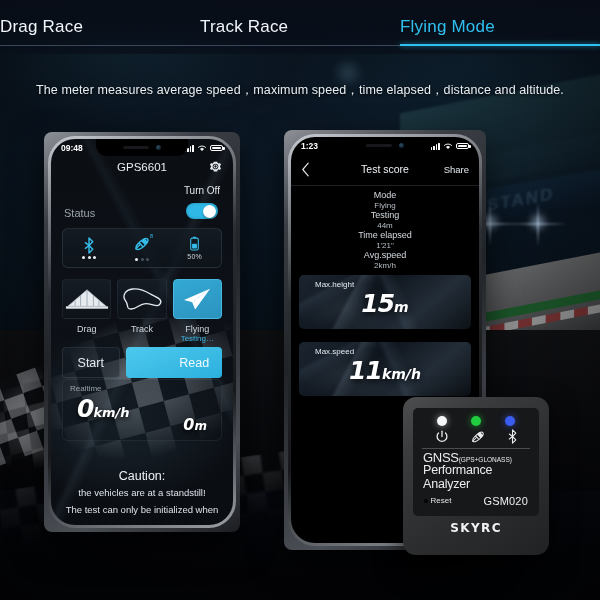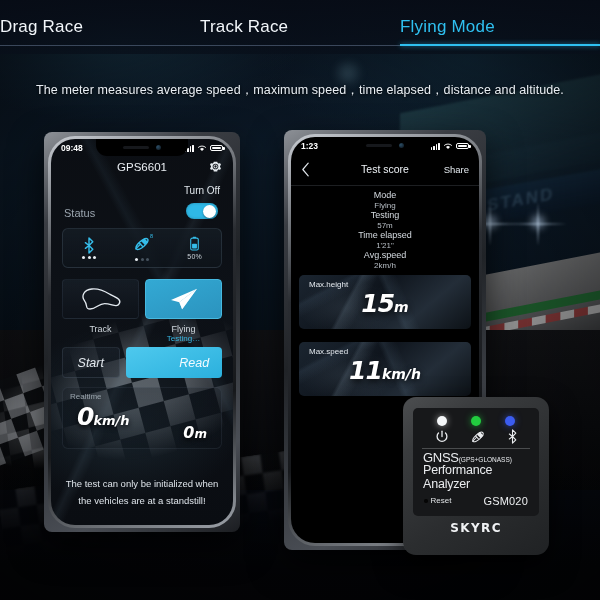--- a/index.html
+++ b/index.html
@@ -229,28 +229,28 @@
     background:linear-gradient(180deg,rgba(25,33,42,.7),rgba(14,19,26,.65));
     border:1px solid rgba(95,115,135,.16);
   }
   .mode.sel .box { background:linear-gradient(160deg,#33a9d4,#2b93be); border-color:#46b9e0; }
   .mode .cap { font-size:9px; color:#cfd6dc; margin-top:5px; }
   .mode .sub { font-size:8px; color:#38b6e2; }
 
   .btnrow { display:flex; gap:6px; margin-top:4px; }
   .btn {
     flex:1; height:31px; border-radius:4px; display:flex; align-items:center; justify-content:center;
-    font-size:12.5px; cursor:pointer;font-style:italic;
+    font-size:12.5px; cursor:pointer;
   }
   .btn.ghost { color:#e3e9ee; background:linear-gradient(180deg,rgba(32,40,50,.42),rgba(18,24,32,.38));
                border:1px solid rgba(120,140,160,.18); }
   .btn.primary { color:#f2fbff; background:linear-gradient(160deg,#4ec9ee,#2bb0dd);padding-left:41px; }
 
   .realtime {
-    margin-top:9px; height:62px; border-radius:6px; position:relative;
+    margin-top:1px; height:62px; border-radius:6px; position:relative;
     border:1px solid rgba(110,130,150,.14);
     background:linear-gradient(180deg,rgba(16,22,30,.28),rgba(10,14,20,.2));
   }
   .realtime .rt-lbl { position:absolute; left:7px; top:4px; font-size:8px; color:#97a1aa; }
   .speed-big {
     position:absolute; left:14px; top:14px; color:#fff;
     font-family:"DejaVu Sans", sans-serif; font-style:italic; font-weight:bold;
     text-shadow:0 2px 5px rgba(0,0,0,.85);
   }
   .speed-big .n { font-size:25px; letter-spacing:-1px; }
@@ -289,21 +289,21 @@
     background:linear-gradient(140deg,#1b2530 0%,#0f151d 40%,#232d38 70%,#0c1116 100%);
   }
   .metric .shards {
     position:absolute; inset:0;
     background:
       linear-gradient(118deg,transparent 30%,rgba(150,175,195,.16) 32%,transparent 40%),
       linear-gradient(66deg,transparent 52%,rgba(120,150,175,.13) 55%,transparent 62%),
       linear-gradient(152deg,transparent 18%,rgba(90,115,140,.14) 21%,transparent 30%),
       radial-gradient(ellipse 70px 40px at 28% 62%, rgba(160,185,205,.12), transparent 70%);
   }
-  .metric .mlbl { position:absolute; left:10px; top:5px; font-size:8px; color:#e4e9ee; z-index:2; }
+  .metric .mlbl { position:absolute; left:16px; top:5px; font-size:8px; color:#e4e9ee; z-index:2; }
   .metric .mval {
     position:absolute; left:0; right:0; top:50%; transform:translateY(-45%);
     text-align:center; color:#fff; font-family:"DejaVu Sans", sans-serif;
     font-style:italic; font-weight:bold; z-index:2;
     text-shadow:0 2px 6px rgba(0,0,0,.8);
   }
   .metric .mval .n { font-size:25px; letter-spacing:-1px; }
   .metric .mval .u { font-size:14px; }
 
   
@@ -465,20 +465,31 @@
             <rect x="0.8" y="2" width="8.4" height="13.2" rx="1.6" fill="none" stroke="#35bdea" stroke-width="1.2"></rect>
             <rect x="2.3" y="8.4" width="5.4" height="5.2" rx=".8" fill="#35bdea"></rect>
           </svg>
           <span class="pct">50%</span>
         </div>
       </div>
 
       <div class="modes">
         <div class="mode">
           <div class="box">
+            <svg width="44" height="24" viewBox="0 0 48 26">
+              <path d="M24 3 L45 21 L3 21 Z" fill="#e6ebf0"></path>
+              <path d="M24 3 L45 21 L3 21 Z" fill="none" stroke="#aab3bb" stroke-width=".7"></path>
+              <path d="M24 3 L24 21 M17 9 L17 21 M31 9 L31 21 M11 15 L11 21 M37 15 L37 21" stroke="#7f8b95" stroke-width=".7"></path>
+              <rect x="1" y="21" width="46" height="2.6" fill="#dfe5ea"></rect>
+            </svg>
+          </div>
+          <div class="cap">Drag</div>
+        </div>
+        <div class="mode">
+          <div class="box">
             <svg width="42" height="26" viewBox="0 0 46 28">
               <path d="M13 3 C4 4 1 11 5 16 C9 21 5 25 11 25 C18 25 20 19 27 19 C35 19 40 24 43 19 C46 14 38 12 33 9 C28 6 22 2 13 3 Z" fill="none" stroke="#e2e8ee" stroke-width="1.5" stroke-linejoin="round"></path>
             </svg>
           </div>
           <div class="cap">Track</div>
         </div>
         <div class="mode sel">
           <div class="box">
             <svg width="32" height="26" viewBox="0 0 34 28">
               <path d="M31 3 L3 15 L12 17.5 Z" fill="#ffffff"></path>
@@ -500,22 +511,23 @@
         <span class="rt-lbl">Realtime</span>
         <span class="speed-big">
           <span class="n">0</span><span class="u">km/h</span>
         </span>
         <span class="alt-big">
           <span class="n">0</span><span class="u">m</span>
         </span>
       </div>
 
       <div class="caution">
+        <div class="h">Caution:</div>
+        <div class="p">the vehicles are at a standstill!</div>
         <div class="p">The test can only be initialized when</div>
-        <div class="p">the vehicles are at a standstill!</div>
       </div>
 
     </div>
   </div>
  </div>
 </div>
 
 <div class="phone" id="phone-right">
  <div class="inner-ring">
   <div class="screen rscreen">
@@ -550,21 +562,21 @@
       </div>
       <div class="divider"></div>
 
       <div style="margin-top:4px;">
         <div class="kv">
           <span class="k">Mode</span>
           <span class="v">Flying</span>
         </div>
         <div class="kv">
           <span class="k">Testing</span>
-          <span class="v">57m</span>
+          <span class="v">44m</span>
         </div>
         <div class="kv">
           <span class="k">Time elapsed</span>
           <span class="v">1'21"</span>
         </div>
         <div class="kv">
           <span class="k">Avg.speed</span>
           <span class="v">2km/h</span>
         </div>
       </div>

